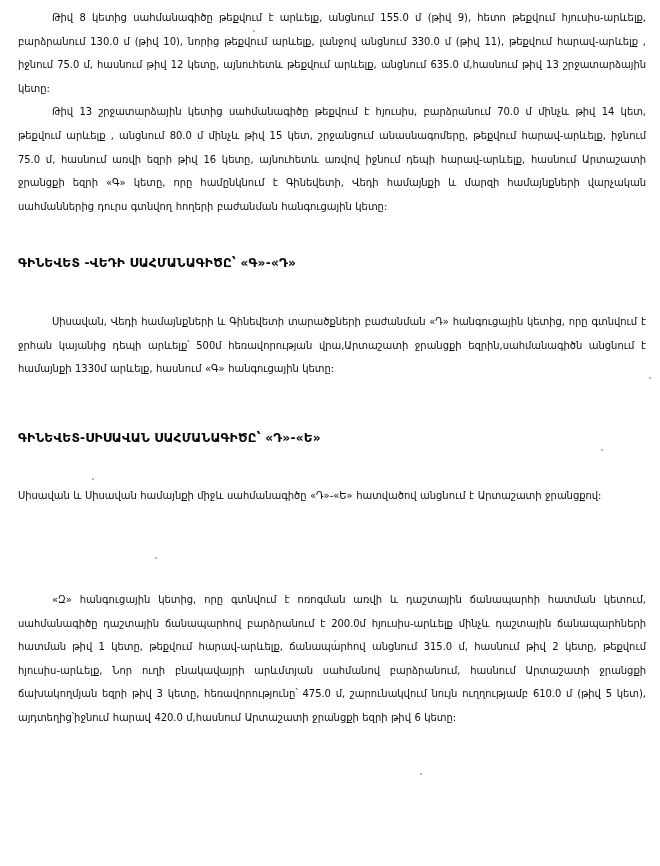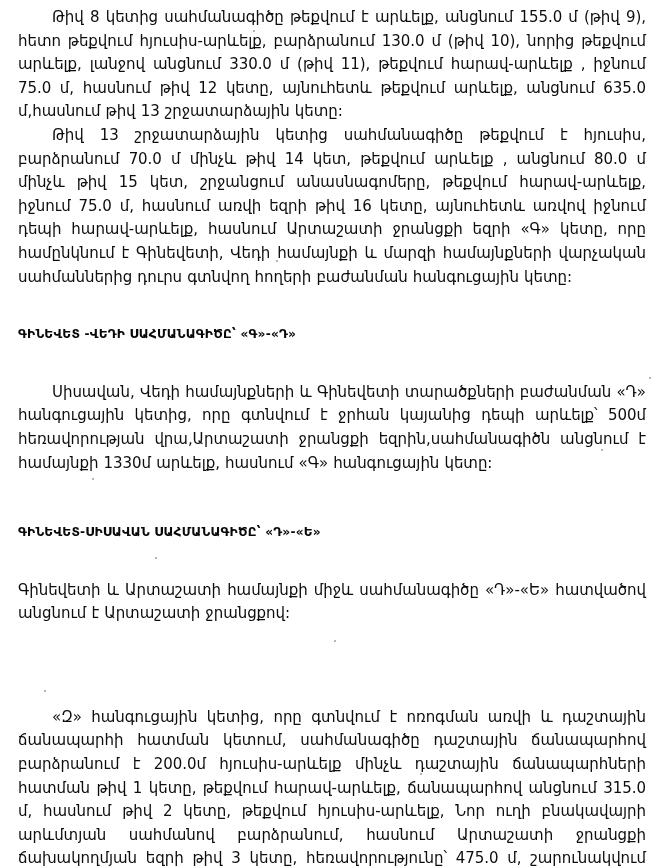--- a/index.html
+++ b/index.html
@@ -25,21 +25,21 @@
     position: absolute;
     left: 18px;
     top: 6px;
     width: 628px;
   }
 
   p.para {
     margin: 0 0 0 0;
     text-align: justify;
     text-justify: inter-word;
-    font-size: 15px;
+    font-size: 10px;
     line-height: 23.6px;
     color: #0d0d0d;
     text-indent: 34px;
     letter-spacing: -0.05px;
     word-spacing: 0.4px;
   }
 
   p.para.noindent {
     text-indent: 0;
   }
@@ -83,21 +83,21 @@
     <div class="gap-md"></div>
 
     <p class="para">Սիսավան, Վեդի համայնքների և Գինեվետի տարածքների բաժանման «Դ» հանգուցային կետից, որը գտնվում է ջրհան կայանից դեպի արևելք՝ 500մ հեռավորության վրա,Արտաշատի ջրանցքի եզրին,սահմանագիծն անցնում է համայնքի 1330մ արևելք, հասնում «Գ» հանգուցային կետը:</p>
 
     <div class="gap-lg"></div>
 
     <h2 class="heading">ԳԻՆԵՎԵՏ-ՍԻՍԱՎԱՆ ՍԱՀՄԱՆԱԳԻԾԸ՝ «Դ»-«Ե»</h2>
 
     <div class="gap-md"></div>
 
-    <p class="para noindent">Գինեվետի և Արտաշատի համայնքի միջև սահմանագիծը «Դ»-«Ե»  հատվածով անցնում է Արտաշատի ջրանցքով:</p>
+    <p class="para noindent">Սիսավան և Սիսավան համայնքի միջև սահմանագիծը «Դ»-«Ե»  հատվածով անցնում է Արտաշատի ջրանցքով:</p>
 
     <div class="gap-lg"></div>
 
 
     <div class="gap-md"></div>
 
     <p class="para">«Զ» հանգուցային կետից, որը գտնվում է ոռոգման առվի և  դաշտային ճանապարհի հատման կետում, սահմանագիծը դաշտային ճանապարհով բարձրանում է 200.0մ հյուսիս-արևելք մինչև դաշտային ճանապարհների հատման  թիվ 1 կետը, թեքվում հարավ-արևելք, ճանապարհով անցնում 315.0 մ, հասնում թիվ 2 կետը, թեքվում հյուսիս-արևելք, Նոր ուղի բնակավայրի արևմտյան սահմանով բարձրանում,   հասնում Արտաշատի ջրանցքի ճախակողմյան եզրի թիվ 3 կետը, հեռավորությունը՝ 475.0 մ, շարունակվում նույն ուղղությամբ 610.0 մ (թիվ 5 կետ), այդտեղից՝իջնում հարավ 420.0 մ,հասնում Արտաշատի ջրանցքի եզրի թիվ 6 կետը:</p>
 
   </div>
 

